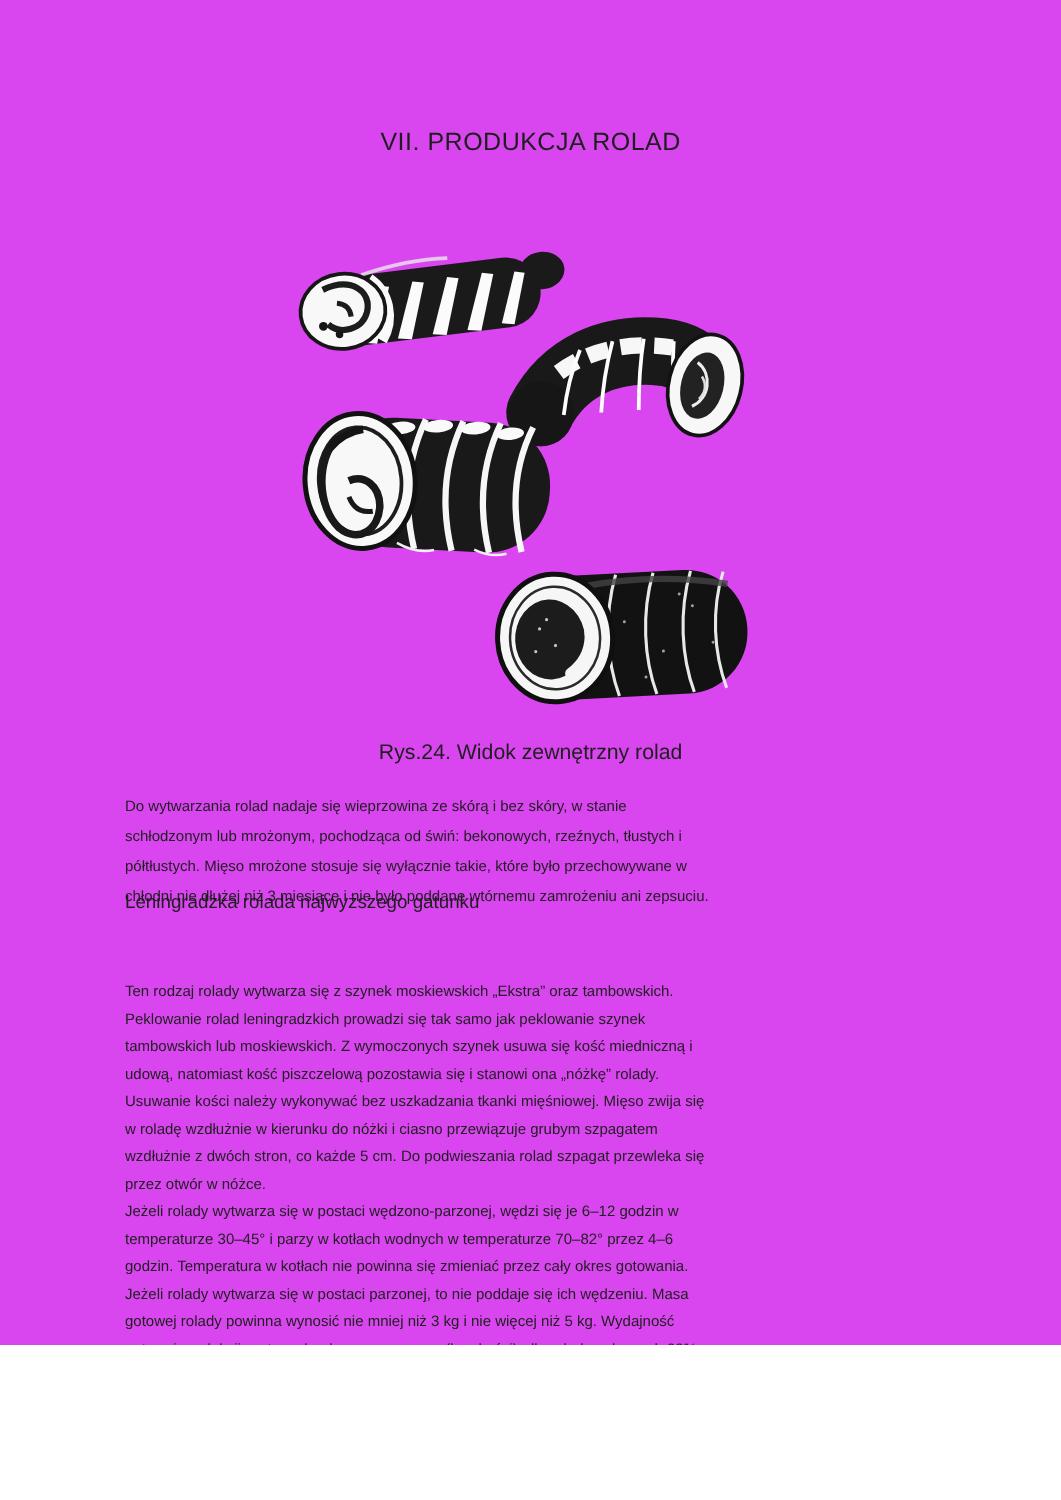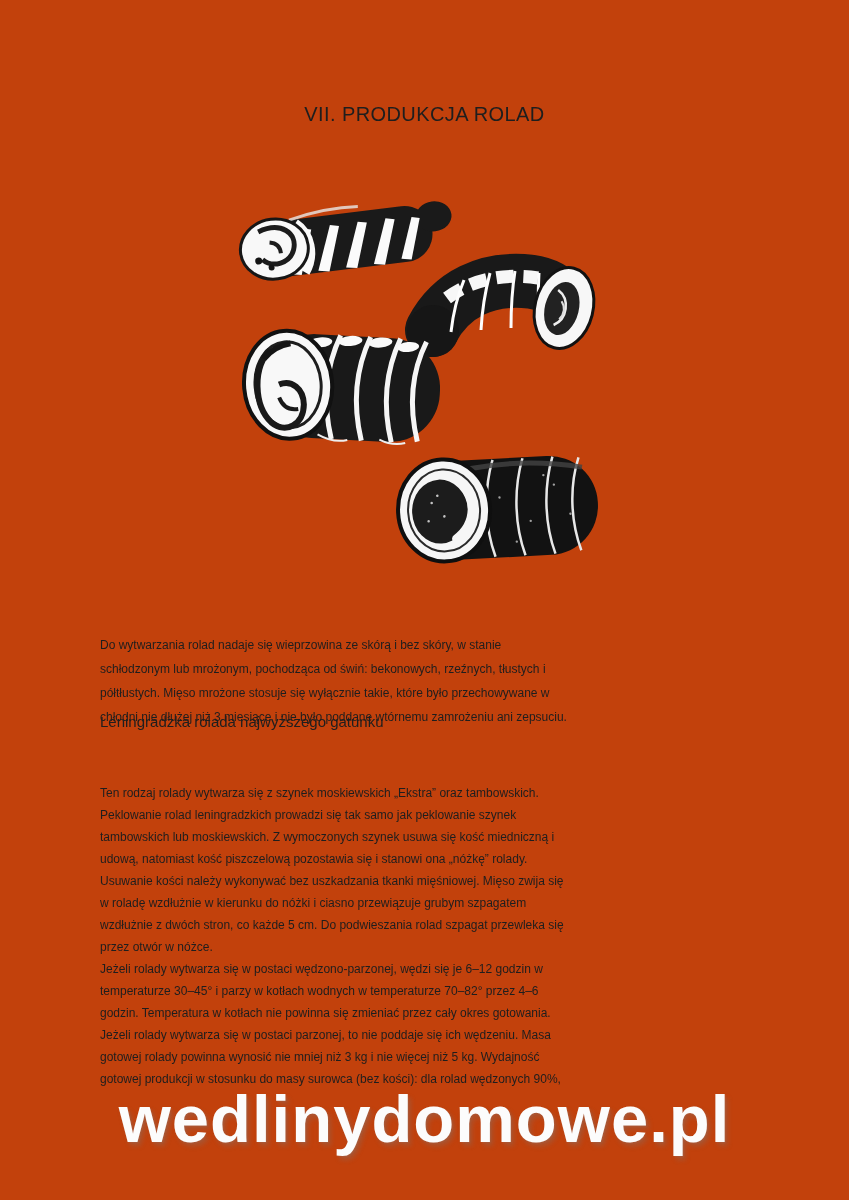--- a/index.html
+++ b/index.html
@@ -1,20 +1,20 @@
 <!DOCTYPE html>
 <html><head>
 <meta charset="utf-8">
 <style>
   html, body { margin: 0; padding: 0; background: #ffffff; }
   .page {
     position: relative;
     width: 849px;
-    height: 1200px;
-    background: #c2410c;
+    height: 1076px;
+    background: #d946ef;
     overflow: hidden;
     font-family: "Liberation Sans", sans-serif;
     color: #1e1e1e;
   }
   .title {
     position: absolute;
     top: 103px; left: 0; width: 100%;
     text-align: center;
     font-size: 20px;
     font-weight: 400;
@@ -146,20 +146,21 @@
         <ellipse cx="240" cy="331" rx="28" ry="32" fill="#1c1c1c"></ellipse>
         <path d="M 260,301 C 278,317 276,345 255,359" stroke="#f6f6f6" stroke-width="9" stroke-linecap="round" fill="none"></path>
         <circle cx="232" cy="322" r="1.3" fill="#eeeeee" opacity="0.8"></circle>
         <circle cx="244" cy="336" r="1.3" fill="#eeeeee" opacity="0.8"></circle>
         <circle cx="228" cy="340" r="1.3" fill="#eeeeee" opacity="0.8"></circle>
         <circle cx="238" cy="315" r="1.3" fill="#eeeeee" opacity="0.8"></circle>
       </g>
     </svg>
   </figure>
 
+  <div class="caption">Rys.24. Widok zewnętrzny rolad</div>
 
   <p class="bodytext para1">Do wytwarzania rolad nadaje się wieprzowina ze skórą i bez skóry, w stanie
 schłodzonym lub mrożonym, pochodząca od świń: bekonowych, rzeźnych, tłustych i
 półtłustych. Mięso mrożone stosuje się wyłącznie takie, które było przechowywane w
 chłodni nie dłużej niż 3 miesiące i nie było poddane wtórnemu zamrożeniu ani zepsuciu.</p>
 
   <h2 class="heading">Leningradzka rolada najwyższego gatunku</h2>
 
   <p class="bodytext para2">Ten rodzaj rolady wytwarza się z szynek moskiewskich „Ekstra” oraz tambowskich.
 Peklowanie rolad leningradzkich prowadzi się tak samo jak peklowanie szynek

